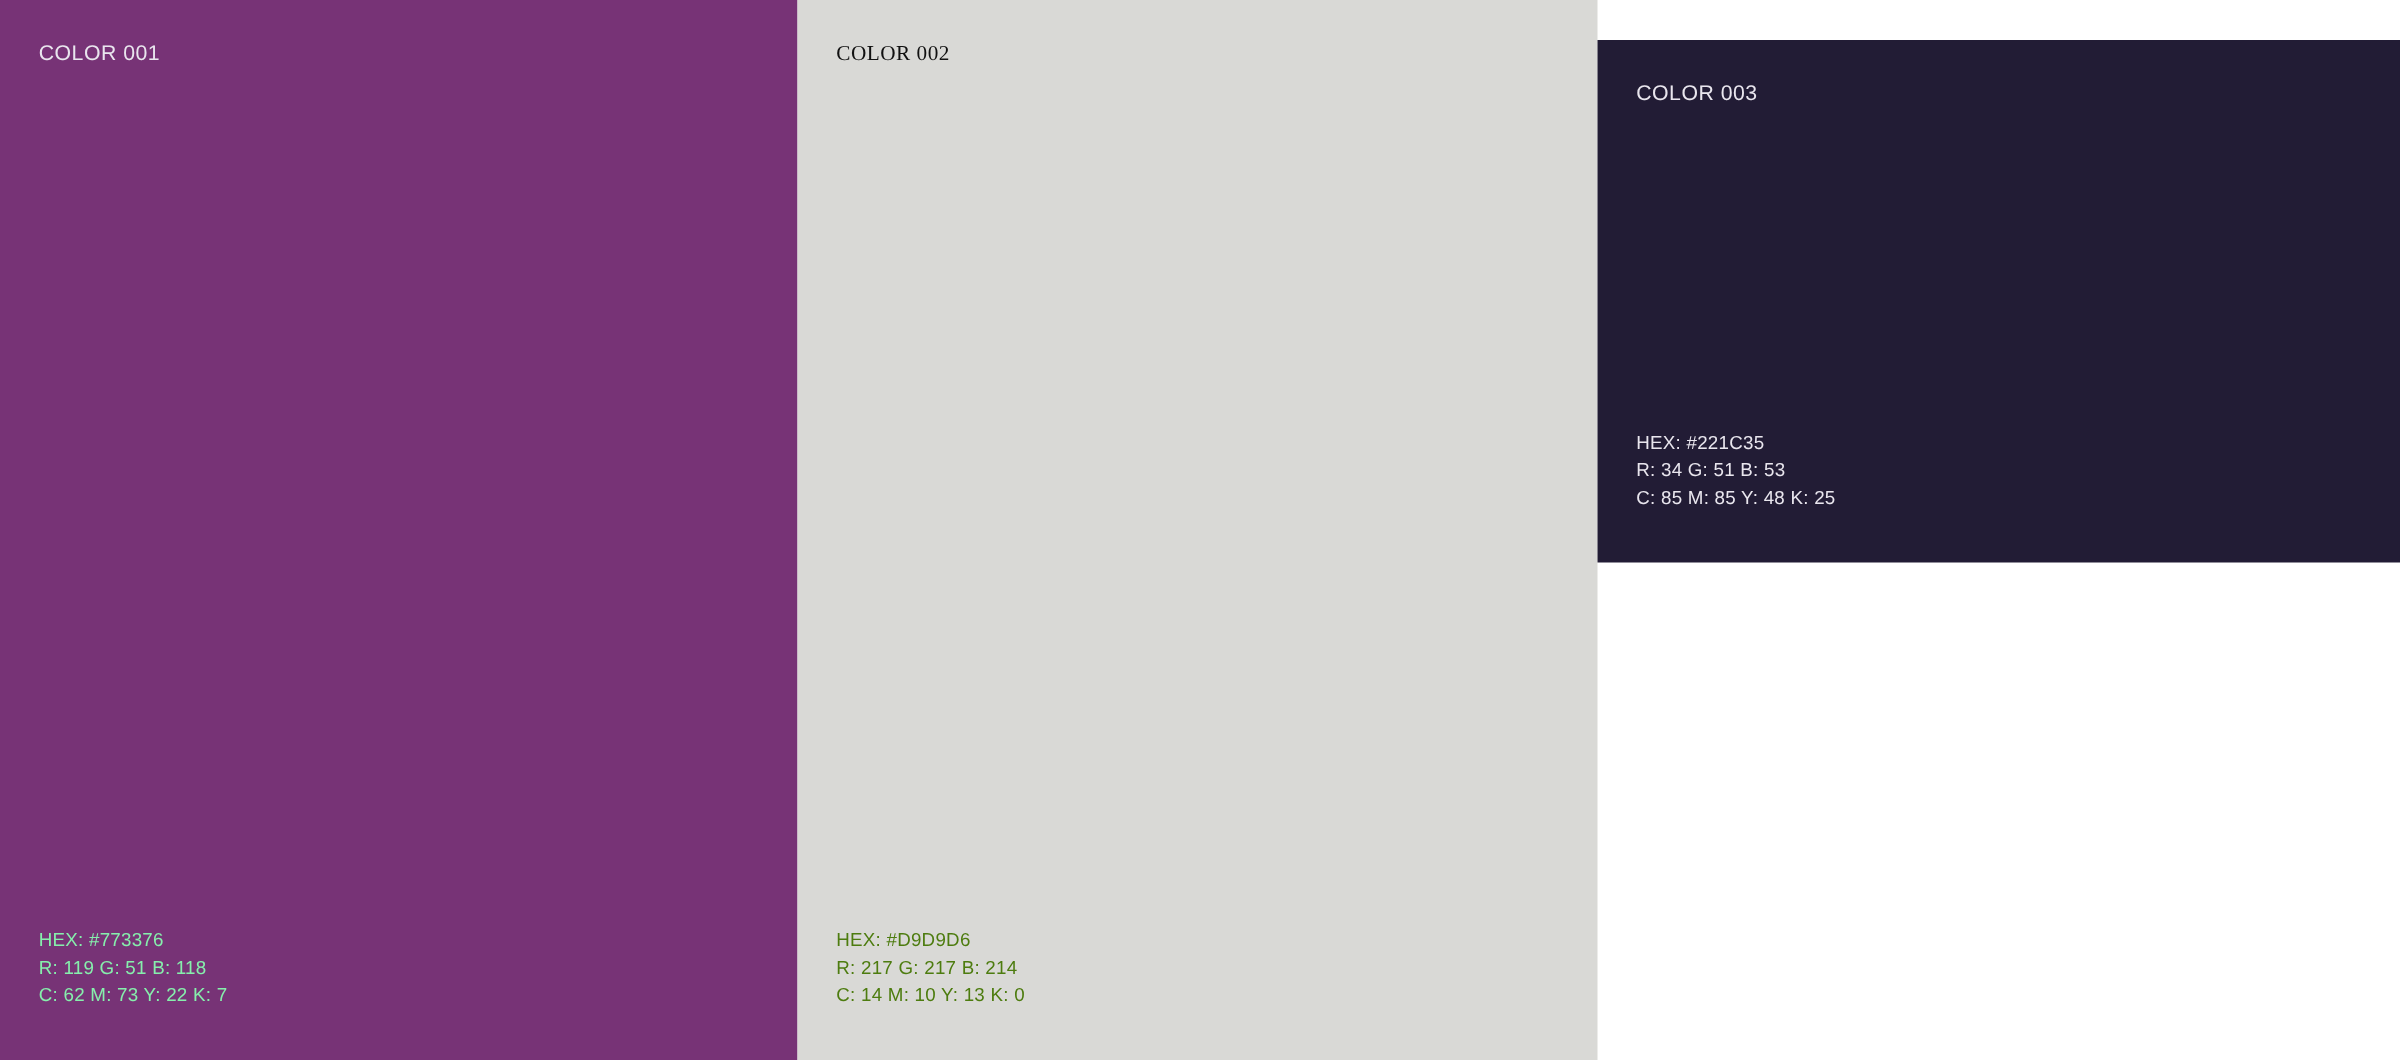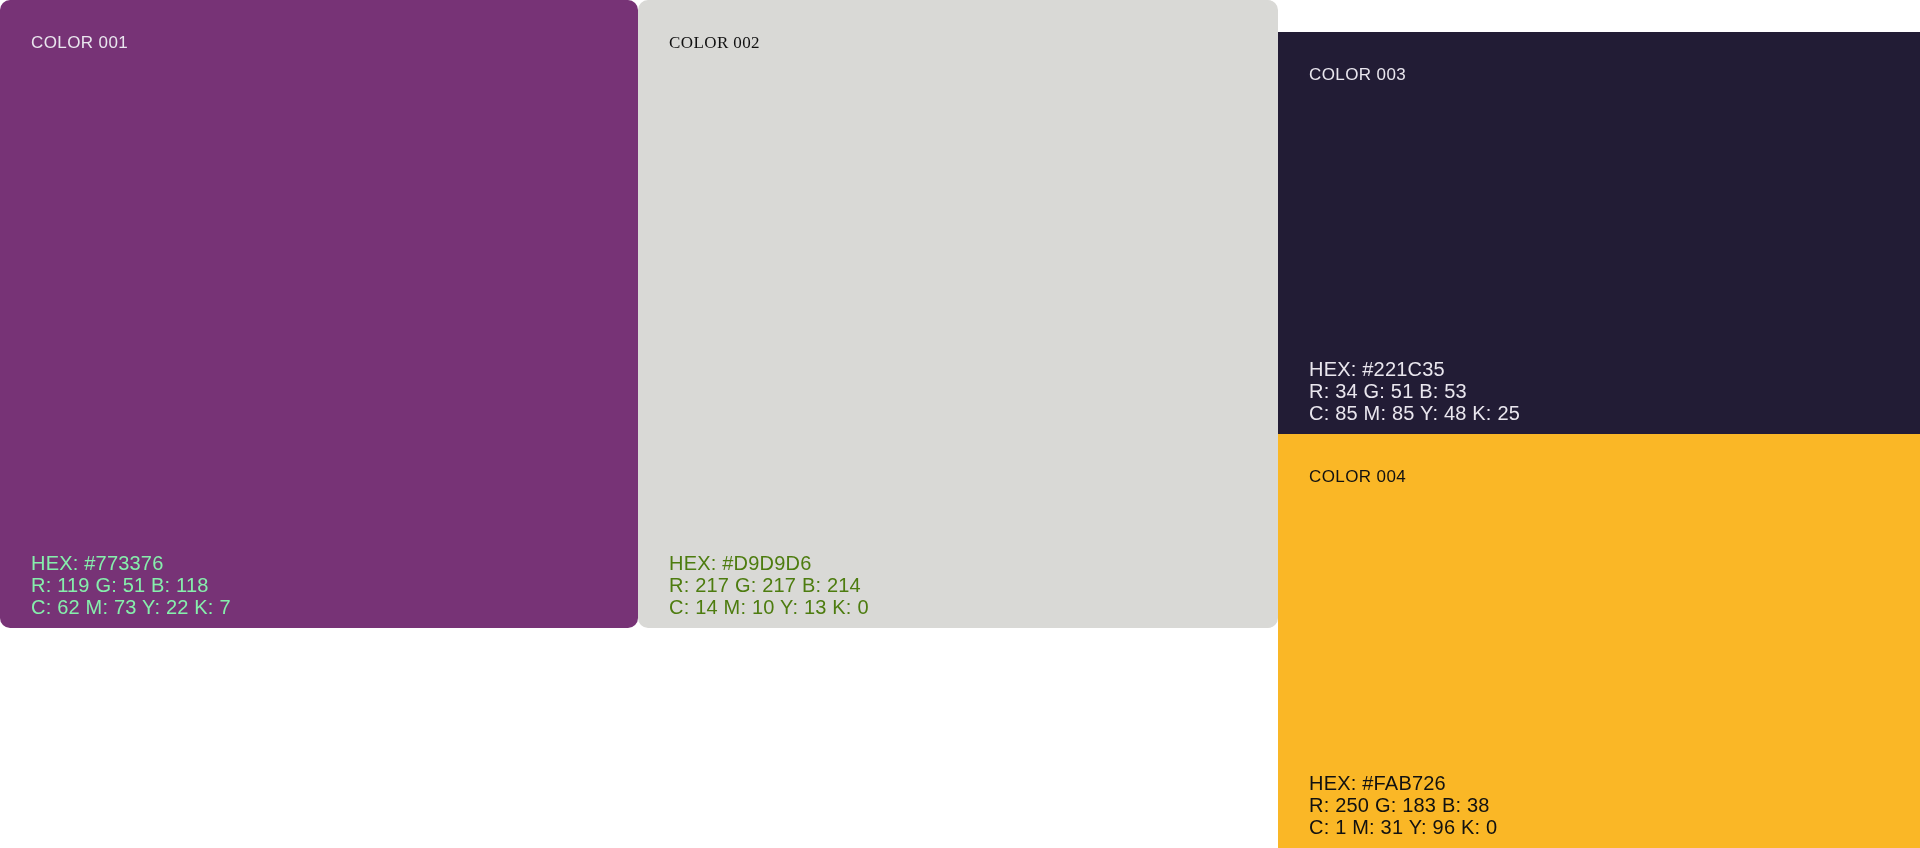--- a/index.html
+++ b/index.html
@@ -38,38 +38,38 @@
     flex-direction: column;
   }
 
   .swatch {
     position: relative;
     box-sizing: border-box;
     padding: 33px 31px 0 31px;
     overflow: hidden;
   }
 
-  .swatch-full { height: 628px; border-radius: 10px; }
+  .swatch-full { height: 848px; }
   .swatch-top  { height: 418px; }
   .swatch-bot  { height: 430px; }
 
   .swatch-title {
     font-size: 17px;
     line-height: 20px;
     letter-spacing: 0.4px;
     font-weight: 400;
     margin: 0;
     white-space: nowrap;
   }
 
   .swatch-info {
     position: absolute;
     left: 31px;
-    bottom: 10px;
-    font-size: 20px;
+    bottom: 40px;
+    font-size: 15px;
     line-height: 22px;
     letter-spacing: 0.2px;
     white-space: nowrap;
   }
 
   .info-line { display: block; }
 
   
   .on-dark  { color: #e9e6ee; }
   .on-light { color: #111111; }
@@ -105,23 +105,15 @@
 
     <div class="swatch swatch-top" style="background-color: rgb(34, 28, 53); margin-top: 32px;">
       <div class="swatch-title on-dark" style="color: rgb(233, 230, 238);">COLOR 003</div>
       <div class="swatch-info on-dark" style="color: rgb(233, 230, 238);">
         <span class="info-line">HEX: #221C35</span>
         <span class="info-line">R: 34 G: 51 B: 53</span>
         <span class="info-line">C: 85 M: 85 Y: 48 K: 25</span>
       </div>
     </div>
 
-    <div class="swatch swatch-bot" style="background-color: rgb(250, 183, 38);">
-      <div class="swatch-title on-light" style="color: rgb(17, 17, 17);">COLOR 004</div>
-      <div class="swatch-info on-light" style="color: rgb(17, 17, 17);">
-        <span class="info-line">HEX: #FAB726</span>
-        <span class="info-line">R: 250 G: 183 B: 38</span>
-        <span class="info-line">C: 1 M: 31 Y: 96 K: 0</span>
-      </div>
-    </div>
 
   </div>
 </div>
 
 </body></html>

